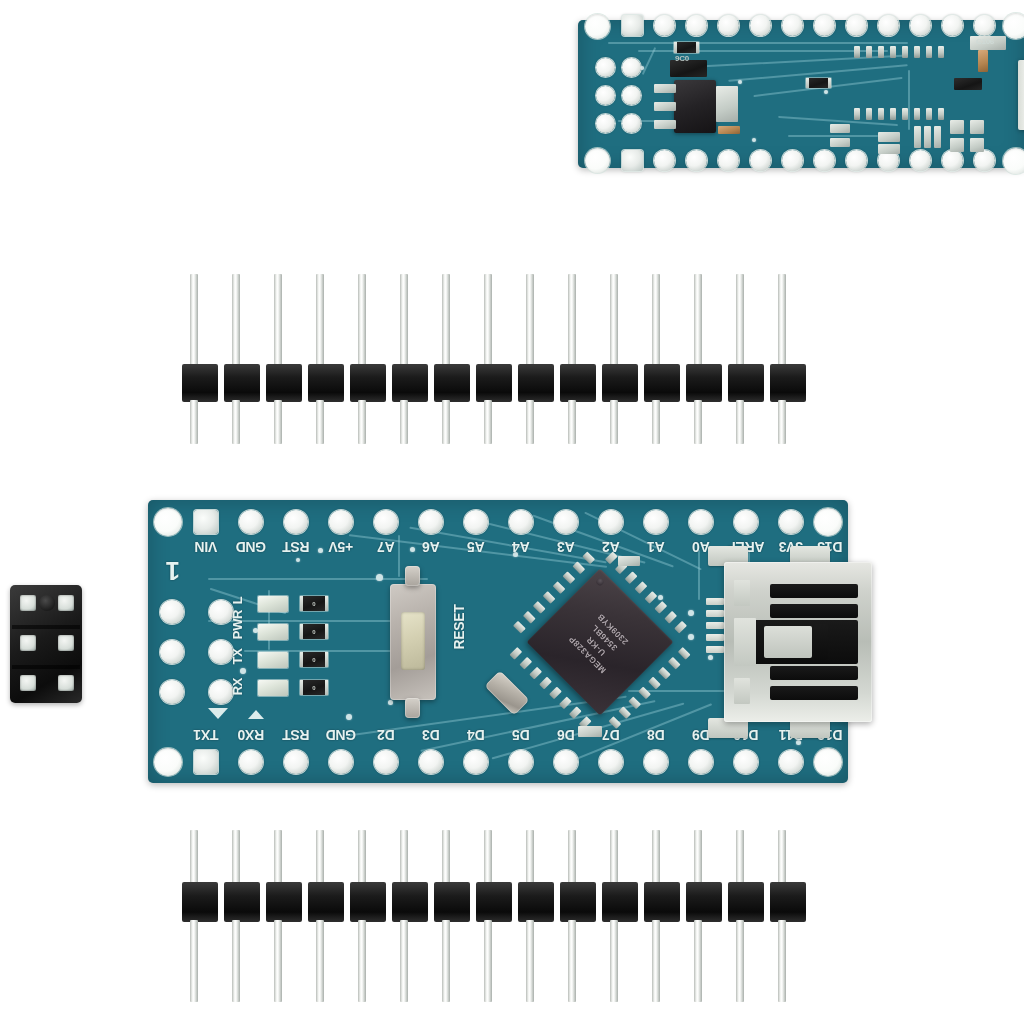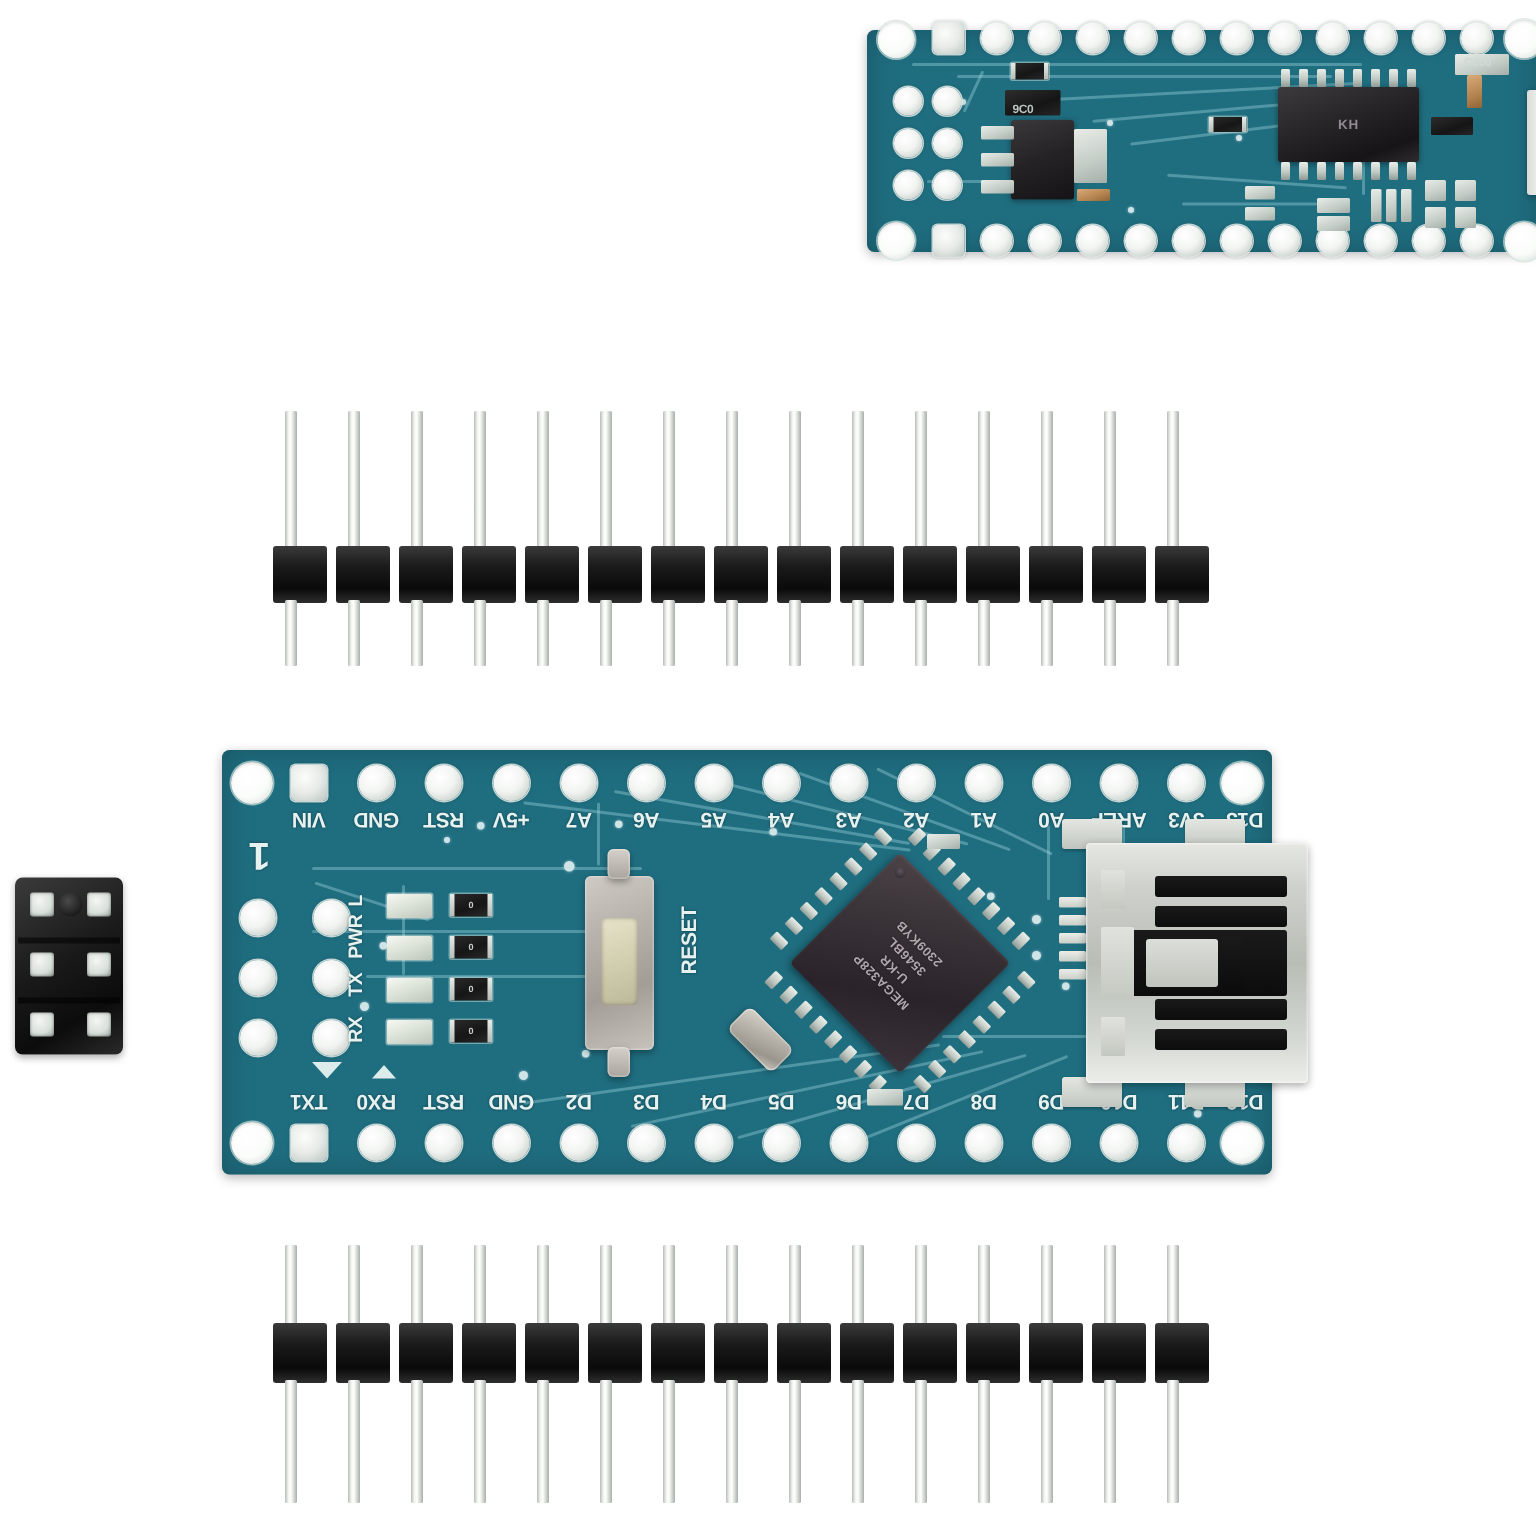--- a/index.html
+++ b/index.html
@@ -308,41 +308,38 @@
     <div class="pad" style="left:44px;top:66px;width:19px;height:19px;"></div>
     <div class="pad" style="left:18px;top:94px;width:19px;height:19px;"></div>
     <div class="pad" style="left:44px;top:94px;width:19px;height:19px;"></div>
 
     <div class="res" style="left:96px;top:22px;width:25px;height:11px;">
       <div class="cap" style="left:0;"></div>
         <div class="cap" style="right:0;"></div>
     </div>
 
     <div class="smd dark" style="left:92px;top:40px;width:37px;height:17px;"></div>
-    <div class="silk" style="left:97px;top:49px;font-size:8px;color:#b9c4c0;text-shadow:none;">9C0</div>
+    <div class="silk" style="left:97px;top:35px;font-size:8px;color:#b9c4c0;text-shadow:none;">9C0</div>
 
     <div class="sot223" style="left:96px;top:60px;width:42px;height:53px;"></div>
     <div class="smd" style="left:76px;top:64px;width:22px;height:9px;"></div>
     <div class="smd" style="left:76px;top:82px;width:22px;height:9px;"></div>
     <div class="smd" style="left:76px;top:100px;width:22px;height:9px;"></div>
     <div class="smd" style="left:138px;top:66px;width:22px;height:36px;"></div>
     <div class="smd tan" style="left:140px;top:106px;width:22px;height:8px;"></div>
 
     <div class="res" style="left:228px;top:58px;width:25px;height:10px;">
       <div class="cap" style="left:0;"></div>
         <div class="cap" style="right:0;"></div>
     </div>
     <div class="smd" style="left:252px;top:104px;width:20px;height:9px;"></div>
     <div class="smd" style="left:252px;top:118px;width:20px;height:9px;"></div>
     <div class="smd" style="left:300px;top:112px;width:22px;height:10px;"></div>
     <div class="smd" style="left:300px;top:124px;width:22px;height:10px;"></div>
 
-    <div class="soic" style="left:274px;top:38px;width:94px;height:50px;">
-      <div class="txt">KH</div>
-    </div>
     <div class="mcu-leads" style="left:274px;top:26px;width:94px;height:12px;">
       <div class="lead" style="left:2px;top:0;width:6px;height:12px;"></div>
       <div class="lead" style="left:14px;top:0;width:6px;height:12px;"></div>
       <div class="lead" style="left:26px;top:0;width:6px;height:12px;"></div>
       <div class="lead" style="left:38px;top:0;width:6px;height:12px;"></div>
       <div class="lead" style="left:50px;top:0;width:6px;height:12px;"></div>
       <div class="lead" style="left:62px;top:0;width:6px;height:12px;"></div>
       <div class="lead" style="left:74px;top:0;width:6px;height:12px;"></div>
       <div class="lead" style="left:86px;top:0;width:6px;height:12px;"></div>
     </div>

